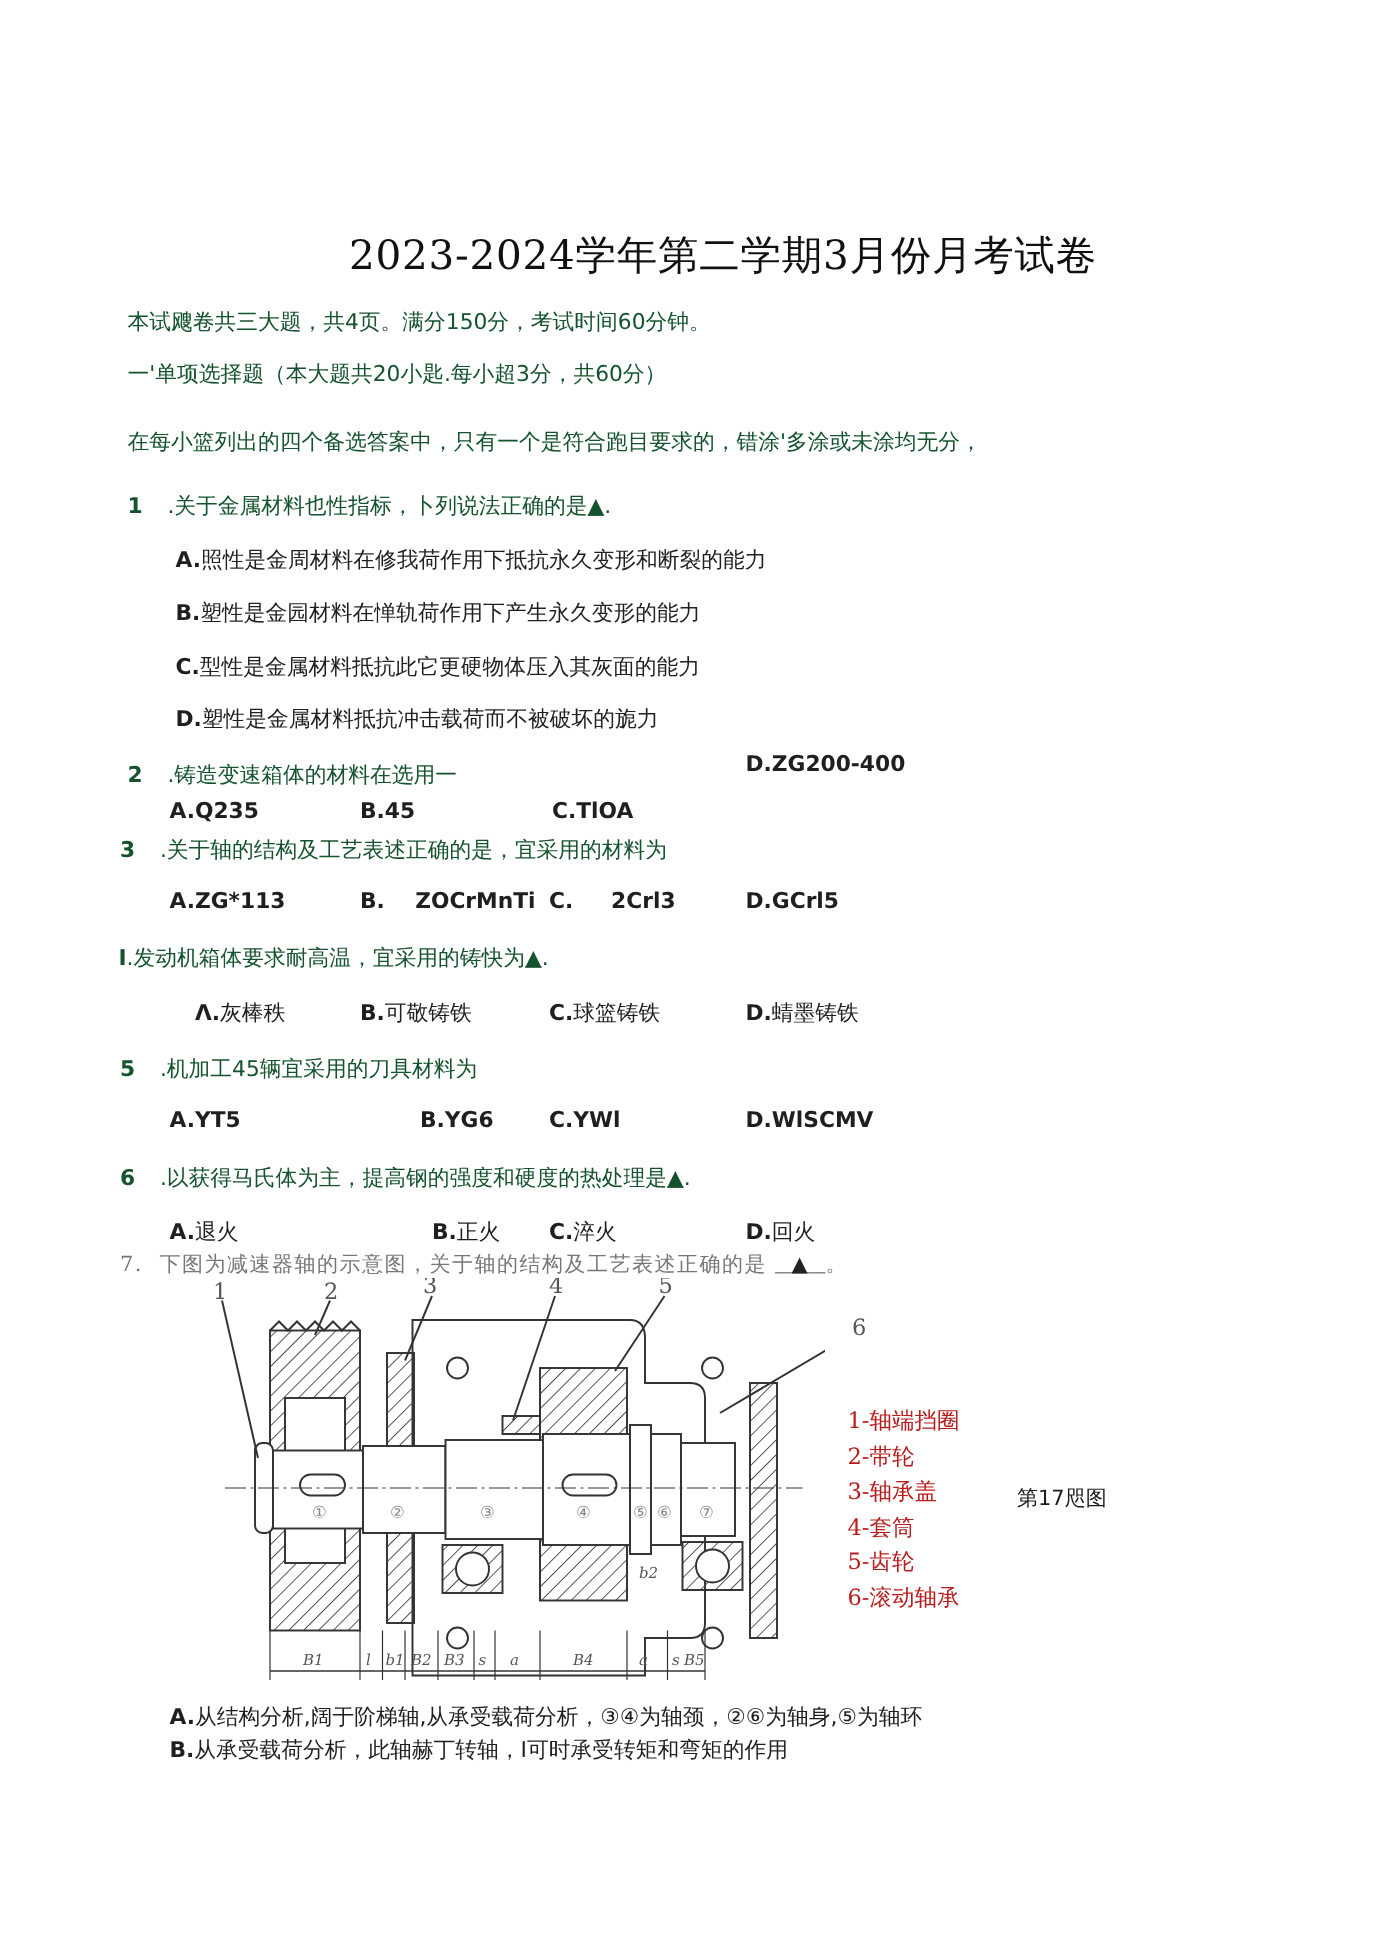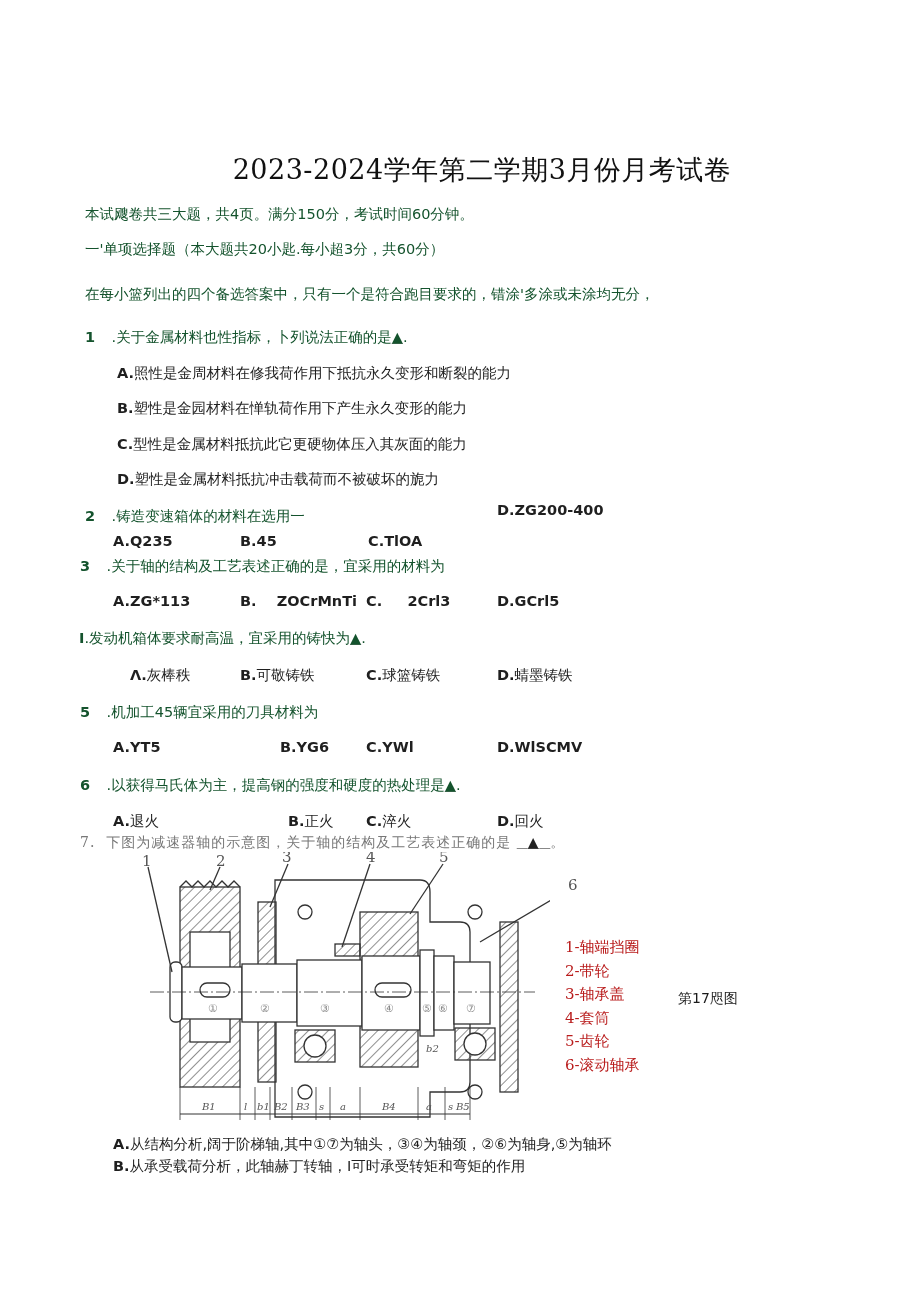--- a/index.html
+++ b/index.html
@@ -189,14 +189,14 @@
 <div class="abs legend" style="left:565px; top:936px;">
   <div>1-轴端挡圈</div>
   <div>2-带轮</div>
   <div>3-轴承盖</div>
   <div>4-套筒</div>
   <div>5-齿轮</div>
   <div>6-滚动轴承</div>
 </div>
 <div class="abs figcap" style="left:678px; top:990px;">第17咫图</div>
 
-<div class="abs opt" style="left:113px; top:1135px;"><b>A.</b><span>从结构分析,阔于阶梯轴,其中①⑦为轴头，③④为轴颈，②⑥为轴身,⑤为轴环</span></div>
+<div class="abs opt" style="left:113px; top:1135px;"><b>A.</b><span>从结构分析,阔于阶梯轴,从承受载荷分析，③④为轴颈，②⑥为轴身,⑤为轴环</span></div>
 <div class="abs opt" style="left:113px; top:1157px;"><b>B.</b><span>从承受载荷分析，此轴赫丁转轴，I可时承受转矩和弯矩的作用</span></div>
 
 </body></html>

